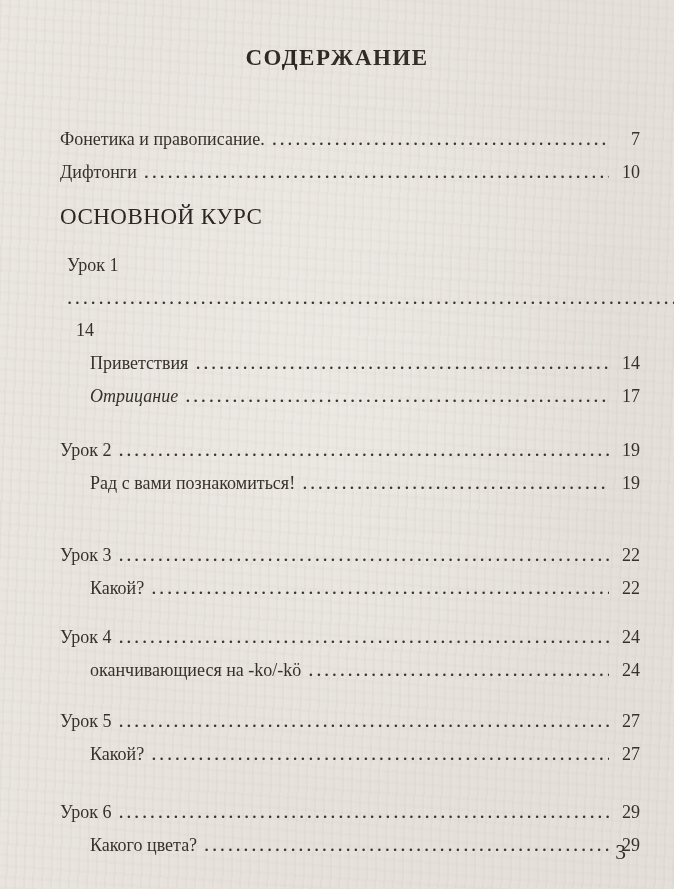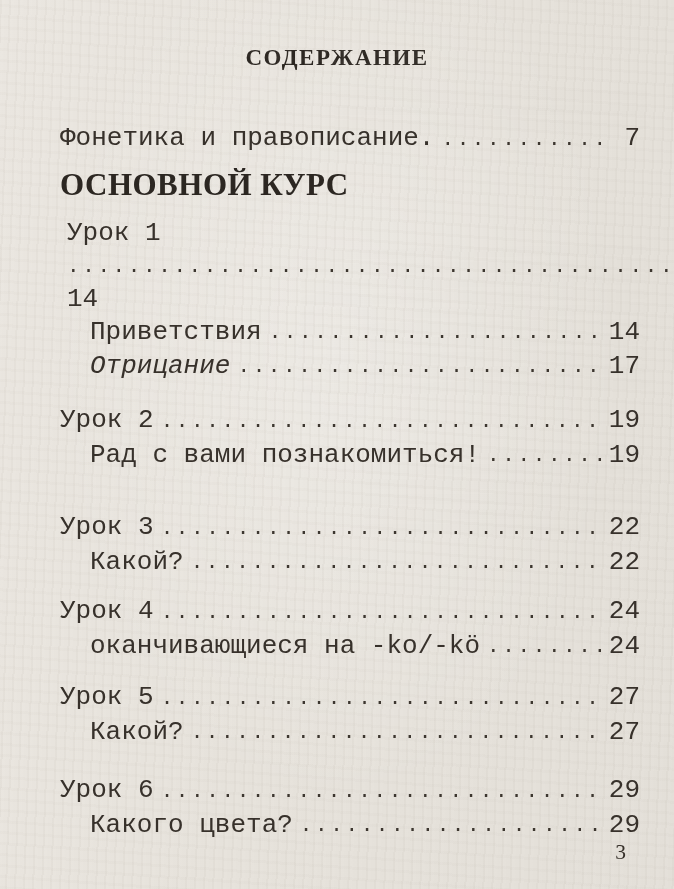--- a/index.html
+++ b/index.html
@@ -45,24 +45,23 @@
     font-size: 23px;
     font-weight: 700;
     letter-spacing: 1.5px;
     line-height: 32px;
     color: #2c2722;
   }
   .toc { margin-top: 48px; position: relative; }
   .row {
     display: flex;
     align-items: baseline;
-    font-size: 26px;
+    font-size: 18px;
     line-height: 32px;
     white-space: nowrap;
-    font-family: Liberation Mono, monospace;
   }
   .sub { padding-left: 30px; align-items: center; }
   .italic .lbl { font-style: italic; }
   .lbl { flex: 0 0 auto; }
   .leader {
     flex: 1 1 auto;
     overflow: hidden;
     margin: 0 4px 0 7px;
     color: #3c362f;
   }
@@ -71,22 +70,22 @@
     letter-spacing: 2.6px;
     font-size: 21px;
   }
   .pg {
     flex: 0 0 auto;
     min-width: 27px;
     text-align: right;
   }
   .section-heading {
     margin: 14px 0 16px 0;
-    font-size: 31px;
-    font-weight: 700;
+    font-size: 23px;
+    font-weight: 400;
     letter-spacing: 0.5px;
     line-height: 30px;
     color: #2c2722;
   }
   .g-lesson1 { margin-top: 17px; flex-direction: column; }
   .g-lesson2 { margin-top: 21px; }
   .g-lesson3 { margin-top: 39px; }
   .g-lesson4 { margin-top: 16px; }
   .g-lesson5 { margin-top: 18px; }
   .g-lesson6 { margin-top: 25px; }
@@ -109,20 +108,25 @@
 
   <h1 class="title">СОДЕРЖАНИЕ</h1>
 
   <div class="toc">
 
     <div class="row">
       <span class="lbl">Фонетика и правописание.</span>
       <span class="leader"></span>
       <span class="pg">7</span>
     </div>
+    <div class="row">
+      <span class="lbl">Дифтонги</span>
+      <span class="leader"></span>
+      <span class="pg">10</span>
+    </div>
 
     <h2 class="section-heading">ОСНОВНОЙ КУРС</h2>
 
     <div class="row g-lesson1">
       <span class="lbl">Урок 1</span>
       <span class="leader"></span>
       <span class="pg">14</span>
     </div>
     <div class="row sub">
       <span class="lbl">Приветствия</span>

